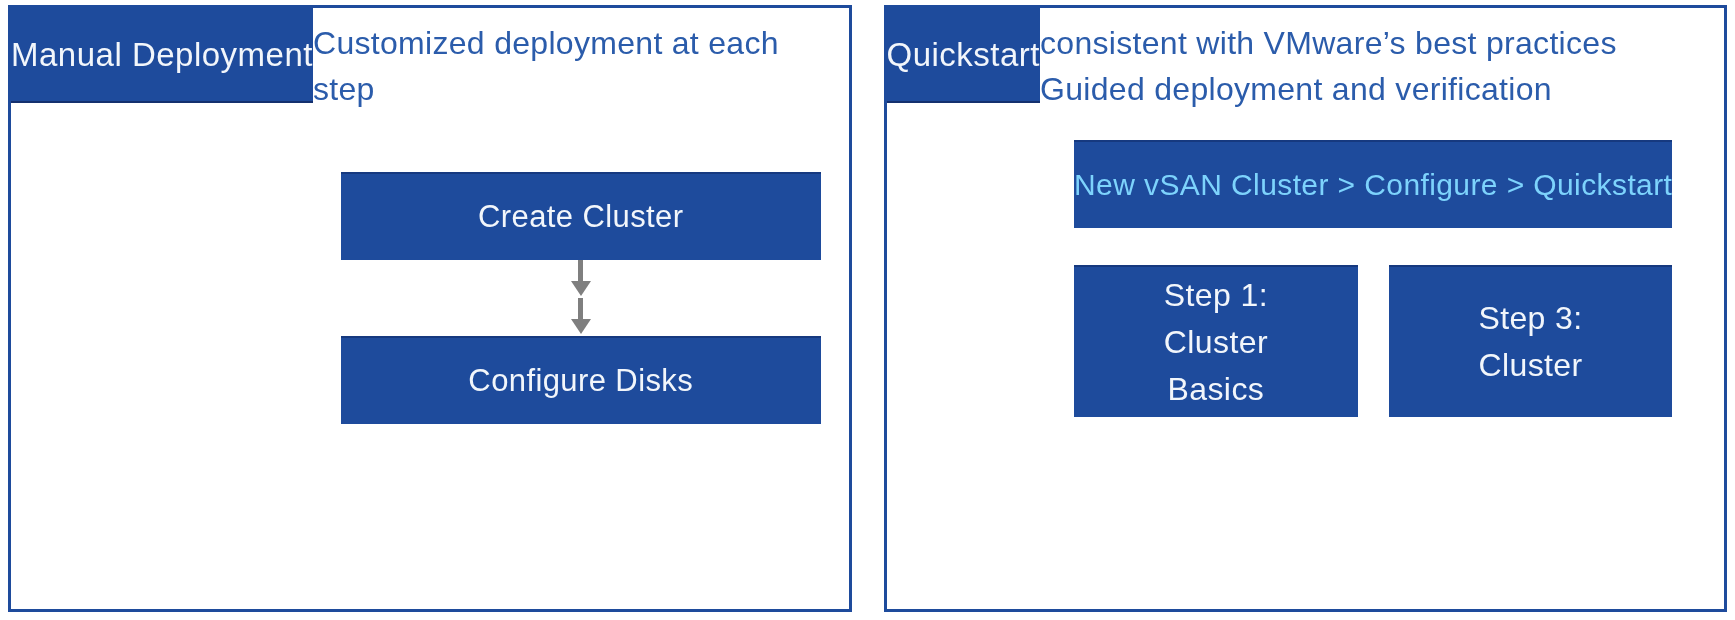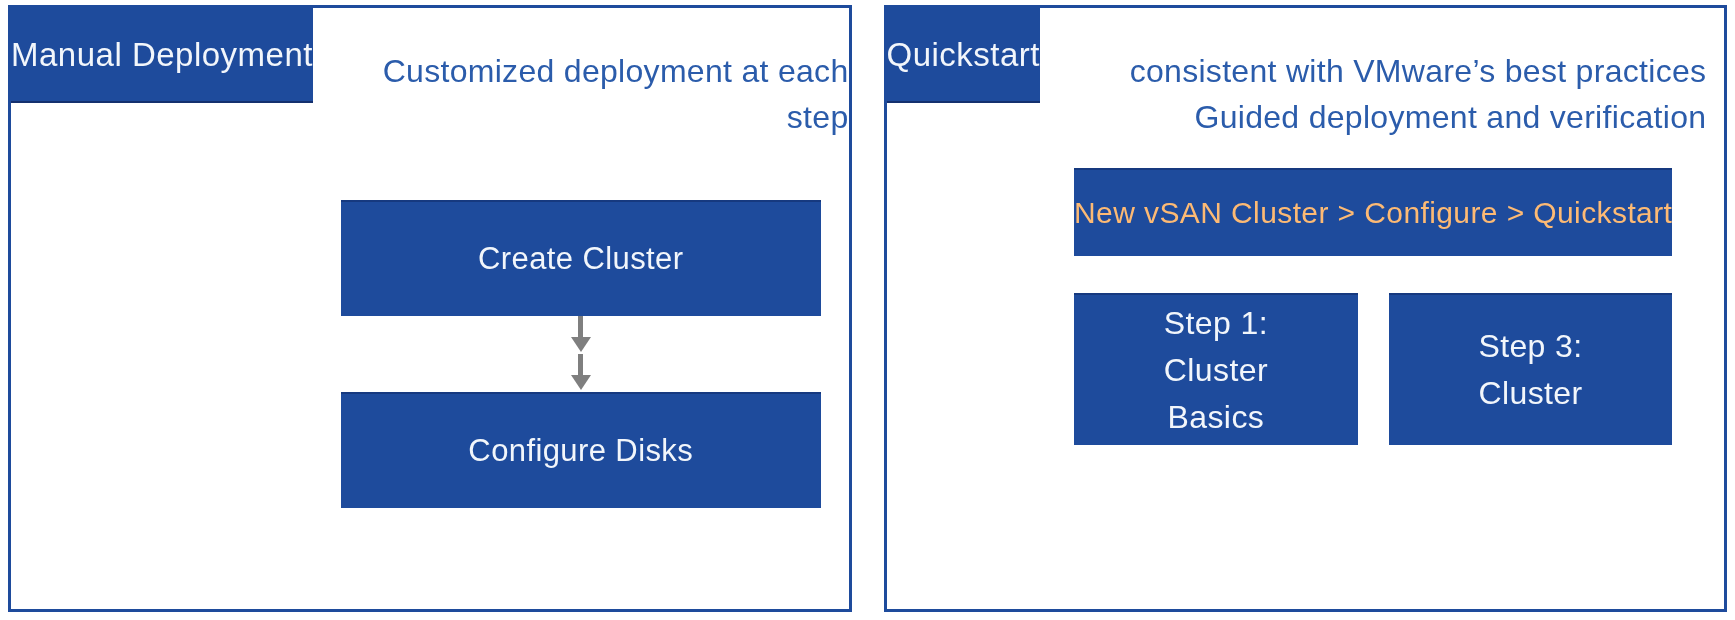--- a/index.html
+++ b/index.html
@@ -33,33 +33,33 @@
     letter-spacing: 0.5px;
     display: flex;
     align-items: center;
     justify-content: center;
     flex: 0 0 auto;
   }
   .subtitle {
     color: #2b5cab;
     font-size: 32px;
     letter-spacing: 0.3px;
-    text-align: right;
+    text-align: left;
     line-height: 46px;
-    margin-top: 40px;
+    margin-top: 12px;
   }
   
   .flow {
     margin: 60px 28px 0 28px;
     display: flex;
     flex-direction: column;
     align-items: stretch;
   }
   .flow-box {
-    height: 116px;
+    height: 88px;
     background: #1e4b9c;
     border-top: 2px solid #16397f;
     color: #f2f6fb;
     font-size: 31px;
     letter-spacing: 0.4px;
     display: flex;
     align-items: center;
     justify-content: center;
   }
   .arrow {
@@ -75,21 +75,21 @@
     border-left: 10px solid transparent;
     border-right: 10px solid transparent;
     border-top: 15px solid #7f7f7f;
   }
   
   .path-bar {
     margin: 28px 34px 0 34px;
     height: 88px;
     background: #1e4b9c;
     border-top: 2px solid #16397f;
-    color: #fdba74;
+    color: #7dd3fc;
     font-size: 30px;
     letter-spacing: 0.4px;
     display: flex;
     align-items: center;
     justify-content: center;
   }
   .steps-row {
     margin: 37px 34px 0 34px;
     display: flex;
     gap: 31px;

